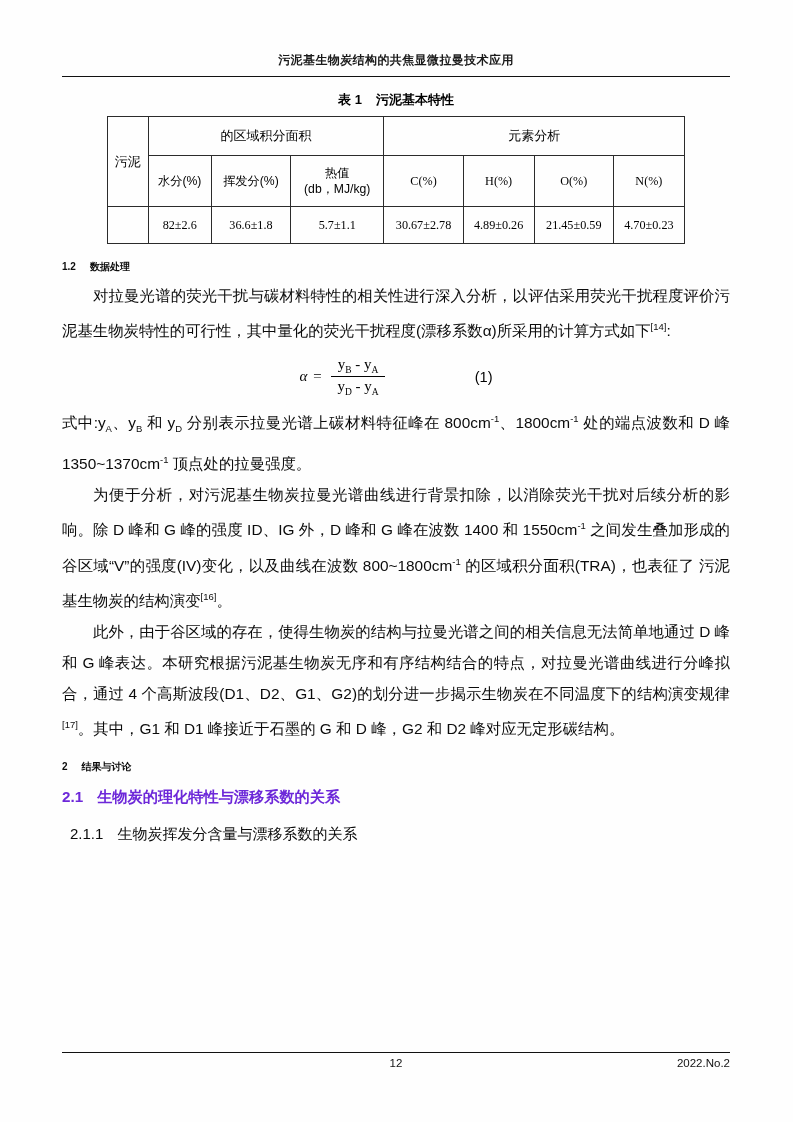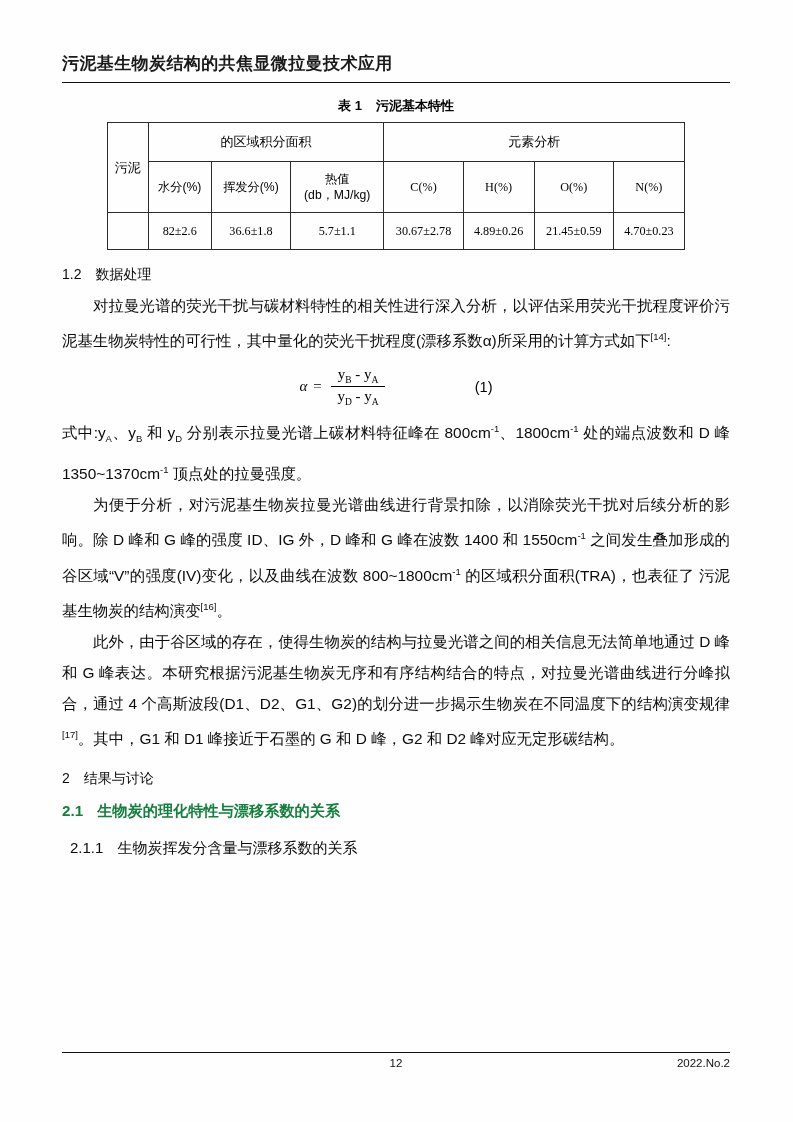--- a/index.html
+++ b/index.html
@@ -20,21 +20,22 @@
     overflow: hidden;
   }
   .content {
     position: absolute;
     left: 62px;
     top: 52px;
     width: 668px;
   }
   
   .header {
-    font-size: 17px;
+    text-align: center;
+    font-size: 12px;
     font-weight: bold;
     color: #1a1a1a;
     letter-spacing: 0.4px;
     padding-bottom: 4px;
   }
   .header-rule {
     border-top: 1.4px solid #111;
     margin-top: 3px;
     margin-bottom: 14px;
   }
@@ -75,33 +76,33 @@
     padding: 4px 2px;
     line-height: 16px;
   }
   table.sludge td.blank { border: 1px solid #2b2b2b; }
   table.sludge tr.r1 td { height: 30px; font-size: 13px; }
   table.sludge tr.r2 td { height: 42px; }
   table.sludge tr.r3 td { height: 28px; }
   .cjk { font-family: "Liberation Sans", sans-serif; }
   
   h2.sec {
-    font-size: 14px;
-    font-weight: normal;
+    font-size: 10px;
+    font-weight: bold;
     margin: 16px 0 6px 0;
     font-family: "Liberation Sans", sans-serif;
     color: #0b0b0b;
   }
   h2.sec .n { margin-right: 14px; }
   h3.sub-sec {
     font-size: 15.2px;
     font-weight: bold;
     margin: 13px 0 17px 0;
     font-family: "Liberation Sans", sans-serif;
-    color: #15803d;
+    color: #6d28d9;
   }
   h3.sub-sec .n { margin-right: 14px; }
   h4.subsub {
     font-size: 15px;
     font-weight: normal;
     margin: 12px 0 4px 8px;
     font-family: "Liberation Sans", sans-serif;
     color: #0b0b0b;
   }
   h4.subsub .n { margin-right: 14px; }

